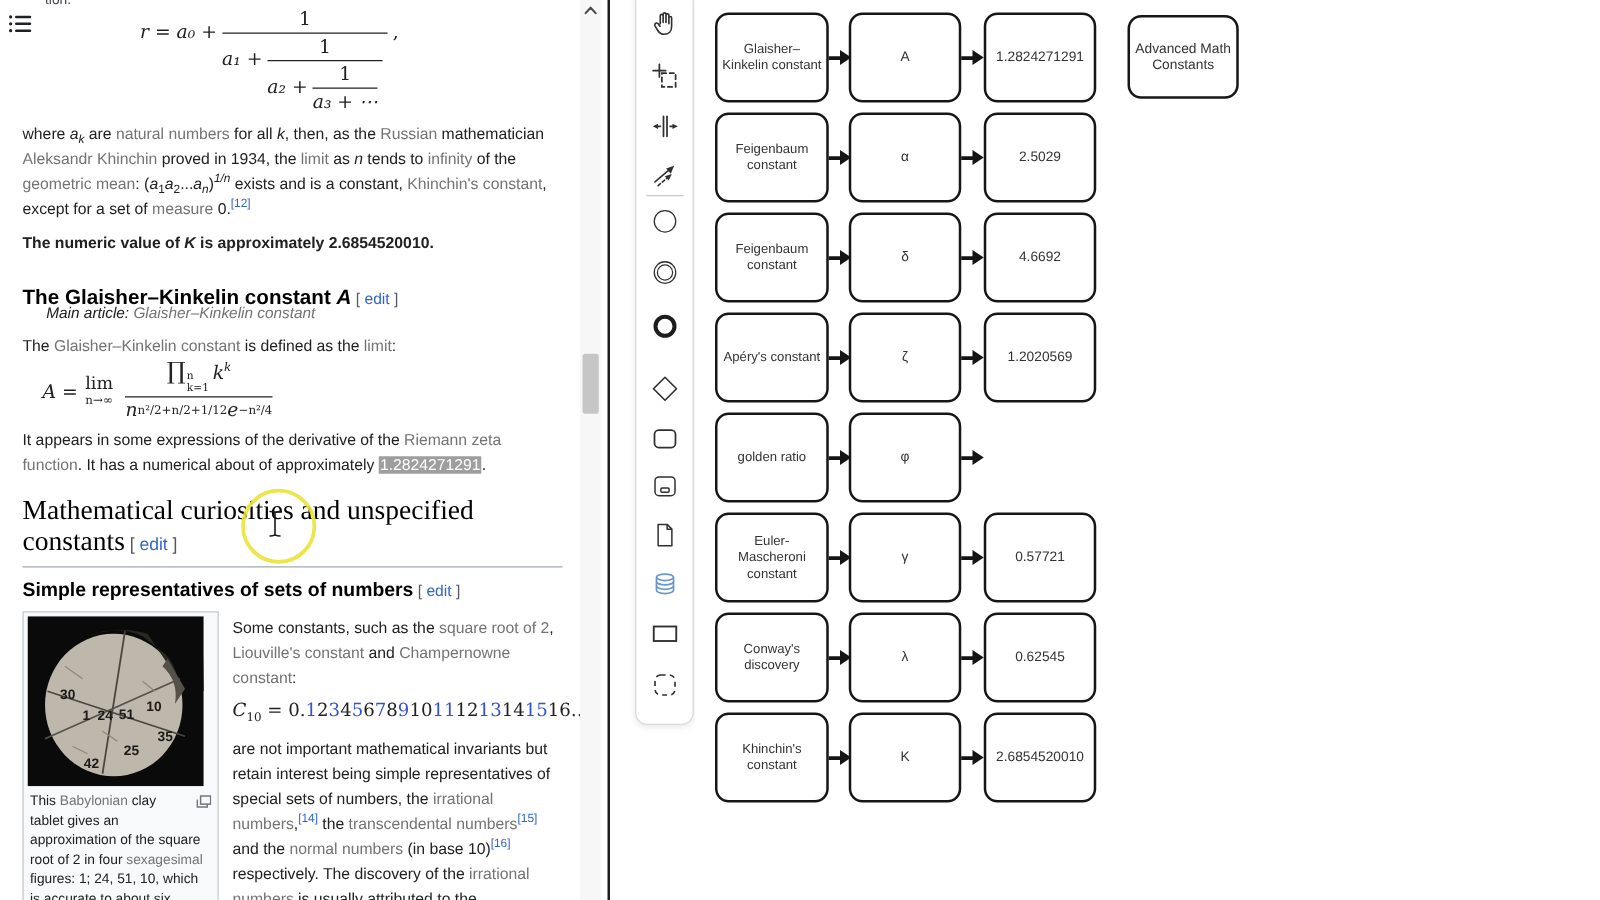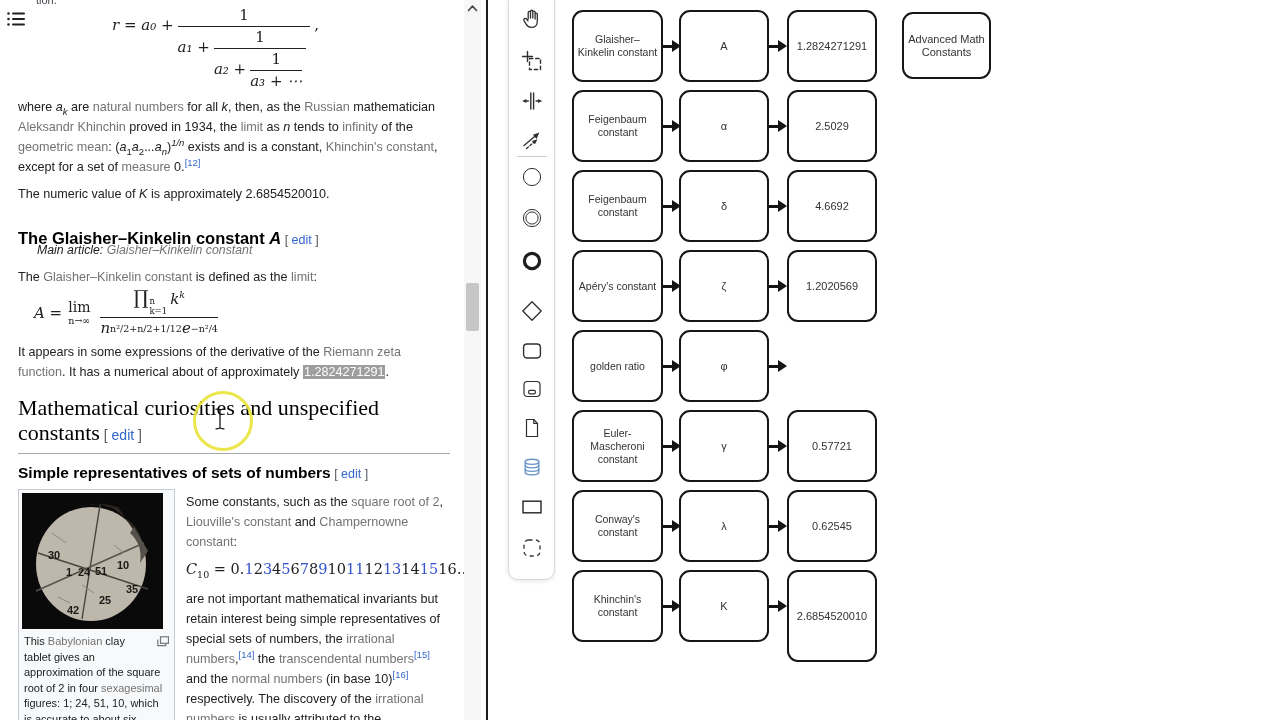--- a/index.html
+++ b/index.html
@@ -113,21 +113,21 @@
               </span>
             </span>
           </span>
         </span>
       </span>
       <span class="comma">,</span>
     </div>
 
     <div class="abs p" style="left:18px;top:97px;width:446px;"><span>where </span><span class="it">a</span><span class="sb it">k</span><span> are </span><span class="lk">natural numbers</span><span> for all </span><span class="it">k</span><span>, then, as the </span><span class="lk">Russian</span><span> mathematician</span><br><span class="lk">Aleksandr Khinchin</span><span> proved in 1934, the </span><span class="lk">limit</span><span> as </span><span class="it">n</span><span> tends to </span><span class="lk">infinity</span><span> of the</span><br><span class="lk">geometric mean</span><span>: (</span><span class="it">a</span><span class="sb">1</span><span class="it">a</span><span class="sb">2</span><span>...</span><span class="it">a</span><span class="sb it">n</span><span>)</span><span class="sp it">1/n</span><span> exists and is a constant, </span><span class="lk">Khinchin's constant</span><span>,</span><br><span>except for a set of </span><span class="lk">measure</span><span> 0.</span><span class="rf">[12]</span></div>
 
-    <div class="abs p" style="left:18px;top:184px;width:446px;"><span>The numeric value of </span><span class="it">K</span><span> is approximately 2.6854520010.</span></div>
+    <div class="abs p" style="left:18px;top:184px;width:446px;font-weight:bold;"><span>The numeric value of </span><span class="it">K</span><span> is approximately 2.6854520010.</span></div>
 
     <div class="abs h3" style="left:18px;top:218px;margin-top:11px;"><span>The Glaisher–Kinkelin constant </span><span class="it">A</span><span class="eb">  [ </span><span class="el">edit</span><span class="eb"> ]</span></div>
 
     <div class="abs mainart" style="left:37px;top:243px;"><span>Main article: </span><span class="lk">Glaisher–Kinkelin constant</span></div>
 
     <div class="abs p" style="left:18px;top:267px;width:446px;"><span>The </span><span class="lk">Glaisher–Kinkelin constant</span><span> is defined as the </span><span class="lk">limit</span><span>:</span></div>
 
     <div class="abs formula f2" style="left:34px;top:288px;">
       <span class="it">A =</span>
       <span class="limblk">
@@ -374,21 +374,21 @@
         <span class="shaft" style="width:10px;"></span>
         <span class="head"></span>
       </div>
     <div class="fcbox fsym" style="left:123px;top:410px;height:72px;">γ</div>
     <div class="fcarrow" style="left:213px;top:440px;">
         <span class="shaft" style="width:10px;"></span>
         <span class="head"></span>
       </div>
     <div class="fcbox fval" style="left:231px;top:410px;height:72px;">0.57721</div>
 
-    <div class="fcbox fname" style="left:16px;top:490px;height:72px;">Conway's constant</div>
+    <div class="fcbox fname" style="left:16px;top:490px;height:72px;">Conway's discovery</div>
     <div class="fcarrow" style="left:107px;top:520px;">
         <span class="shaft" style="width:10px;"></span>
         <span class="head"></span>
       </div>
     <div class="fcbox fsym" style="left:123px;top:490px;height:72px;">λ</div>
     <div class="fcarrow" style="left:213px;top:520px;">
         <span class="shaft" style="width:10px;"></span>
         <span class="head"></span>
       </div>
     <div class="fcbox fval" style="left:231px;top:490px;height:72px;">0.62545</div>
@@ -396,21 +396,21 @@
     <div class="fcbox fname" style="left:16px;top:570px;height:72px;">Khinchin's constant</div>
     <div class="fcarrow" style="left:107px;top:600px;">
         <span class="shaft" style="width:10px;"></span>
         <span class="head"></span>
       </div>
     <div class="fcbox fsym" style="left:123px;top:570px;height:72px;">K</div>
     <div class="fcarrow" style="left:213px;top:600px;">
         <span class="shaft" style="width:10px;"></span>
         <span class="head"></span>
       </div>
-    <div class="fcbox fval" style="left:231px;top:570px;height:92px;">2.6854520010</div>
+    <div class="fcbox fval" style="left:231px;top:570px;height:72px;">2.6854520010</div>
 
     <div class="fcbox" style="left:346px;top:12px;width:89px;height:67px;font-size:11px;">Advanced Math Constants</div>
   </div>
 
   <div class="ring"></div>
   <div class="ibeam">
     <svg width="14" height="24" viewBox="0 0 14 24" fill="none" stroke="#1a1a1a" stroke-width="1.3" stroke-linecap="round">
       <path d="M3 2.2c2 0 4 .8 4 .8s2-.8 4-.8M7 3V21M3 21.8c2 0 4-.8 4-.8s2 .8 4 .8"></path>
     </svg>
   </div>

